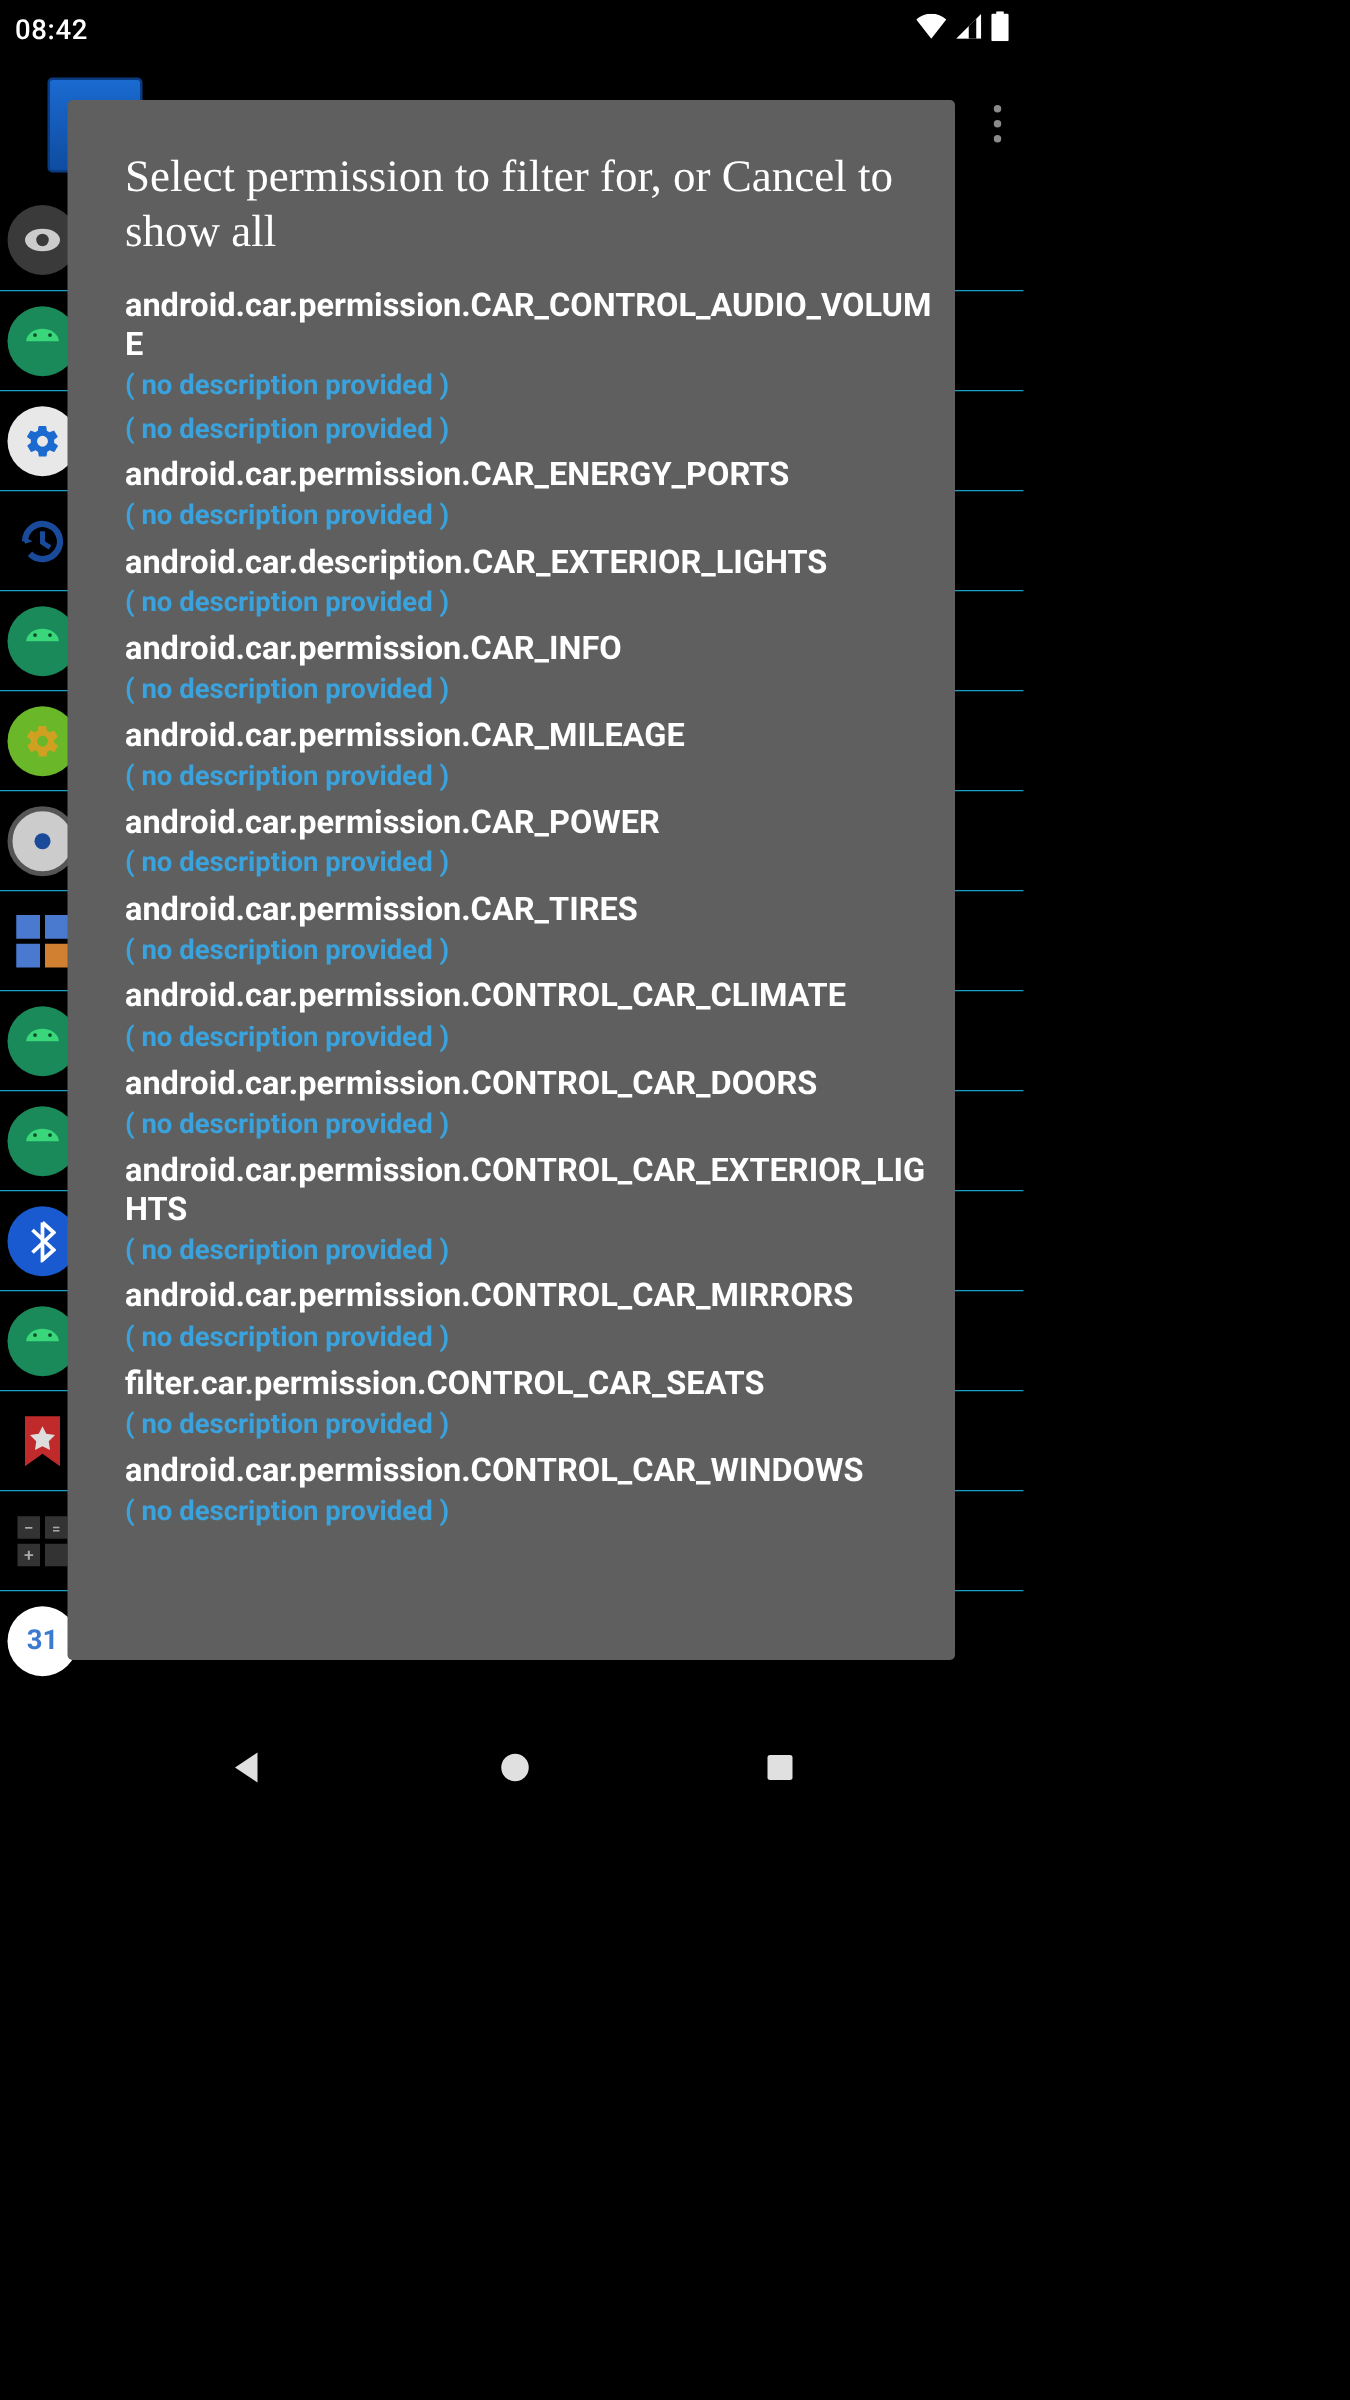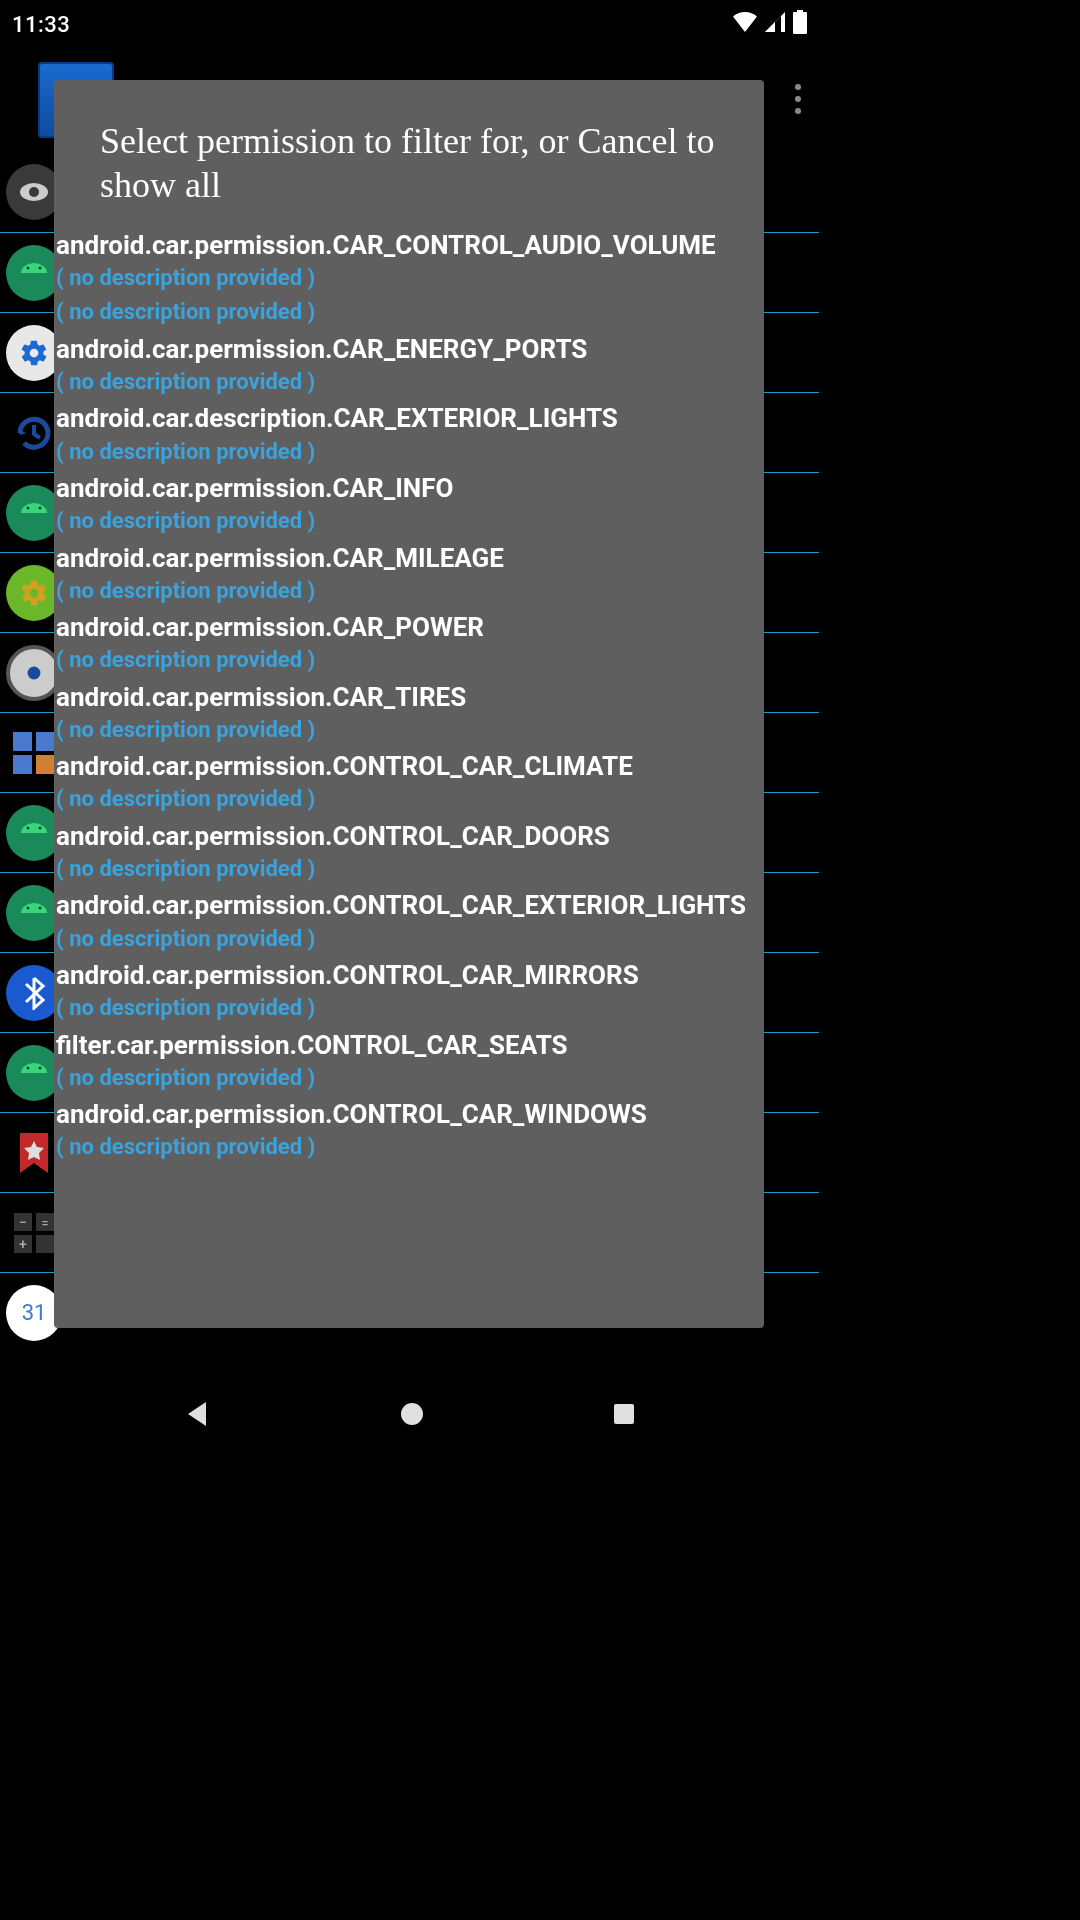--- a/index.html
+++ b/index.html
@@ -78,21 +78,21 @@
     }
     .dialog-title {
       color: #fff;
       font-size: 36px;
       font-weight: 500;
       padding: 0 46px 18px 46px;
       line-height: 1.22;
       font-family: Liberation Serif, serif;
     }
     .perm-list { }
-    .perm-item { cursor: pointer; }
+    .perm-item { cursor: pointer; padding-left: 44px; }
     .perm-name {
       color: #fff;
       font-size: 26px;
       font-weight: 700;
       word-break: break-all;
       line-height: 1.2;
       padding: 4px 8px 0px 2px;
     }
     .perm-desc {
       color: #3aa3dd;
@@ -112,21 +112,21 @@
       justify-content: space-around;
       padding: 0 90px;
     }
     .nav-bar svg { fill: #e0e0e0; }
   </style>
 </head>
 <body>
 
 <div class="status-bar">
   <div class="status-left">
-    <span class="clock">11:33</span>
+    <span class="clock">08:42</span>
     <span>
       <svg width="24" height="24" viewBox="0 0 24 24">
           <path d="M19.4 13a7.5 7.5 0 0 0 .1-1 7.5 7.5 0 0 0-.1-1l2.1-1.6a.5.5 0 0 0 .1-.6l-2-3.4a.5.5 0 0 0-.6-.2l-2.5 1a7.3 7.3 0 0 0-1.7-1l-.4-2.6a.5.5 0 0 0-.5-.4h-4a.5.5 0 0 0-.5.4l-.4 2.6a7.3 7.3 0 0 0-1.7 1l-2.5-1a.5.5 0 0 0-.6.2l-2 3.4a.5.5 0 0 0 .1.6L4.6 11a7.5 7.5 0 0 0-.1 1 7.5 7.5 0 0 0 .1 1l-2.1 1.6a.5.5 0 0 0-.1.6l2 3.4a.5.5 0 0 0 .6.2l2.5-1a7.3 7.3 0 0 0 1.7 1l.4 2.6a.5.5 0 0 0 .5.4h4a.5.5 0 0 0 .5-.4l.4-2.6a7.3 7.3 0 0 0 1.7-1l2.5 1a.5.5 0 0 0 .6-.2l2-3.4a.5.5 0 0 0-.1-.6ZM12 15.5A3.5 3.5 0 1 1 15.5 12 3.5 3.5 0 0 1 12 15.5Z"></path>
         </svg>
     </span>
   </div>
   <div class="status-right">
     <span>
       <svg width="24" height="20" viewBox="0 0 24 20">
           <path d="M12 20 24 4.5A18 18 0 0 0 12 0 18 18 0 0 0 0 4.5Z"></path>
@@ -284,21 +284,21 @@
             <rect x="2" y="24" width="18" height="18" fill="#333"></rect>
             <rect x="24" y="24" width="18" height="18" fill="#333"></rect>
             <text x="11" y="16" fill="#aaa" font-size="14" text-anchor="middle">−</text>
             <text x="11" y="38" fill="#aaa" font-size="14" text-anchor="middle">+</text>
             <text x="33" y="16" fill="#aaa" font-size="12" text-anchor="middle">=</text>
           </svg>
         </div>
         <span class="bg-label"></span>
       </div>
       <div class="bg-row">
-        <div class="bg-icon" style="background:#fff;color:#3a7ad0;font-weight:400">31</div>
+        <div class="bg-icon" style="background:#fff;color:#3a7ad0;font-weight:700">31</div>
         <span class="bg-label">com.google.android.calendar</span>
       </div>
     </div>
 </div>
 
 <div class="dialog">
   <div class="dialog-title">Select permission to filter for, or Cancel to show all</div>
   <div class="perm-list" id="perm-list">
       <div class="perm-item">
         <div class="perm-name">android.car.permission.CAR_CONTROL_AUDIO_VOLUME</div>

